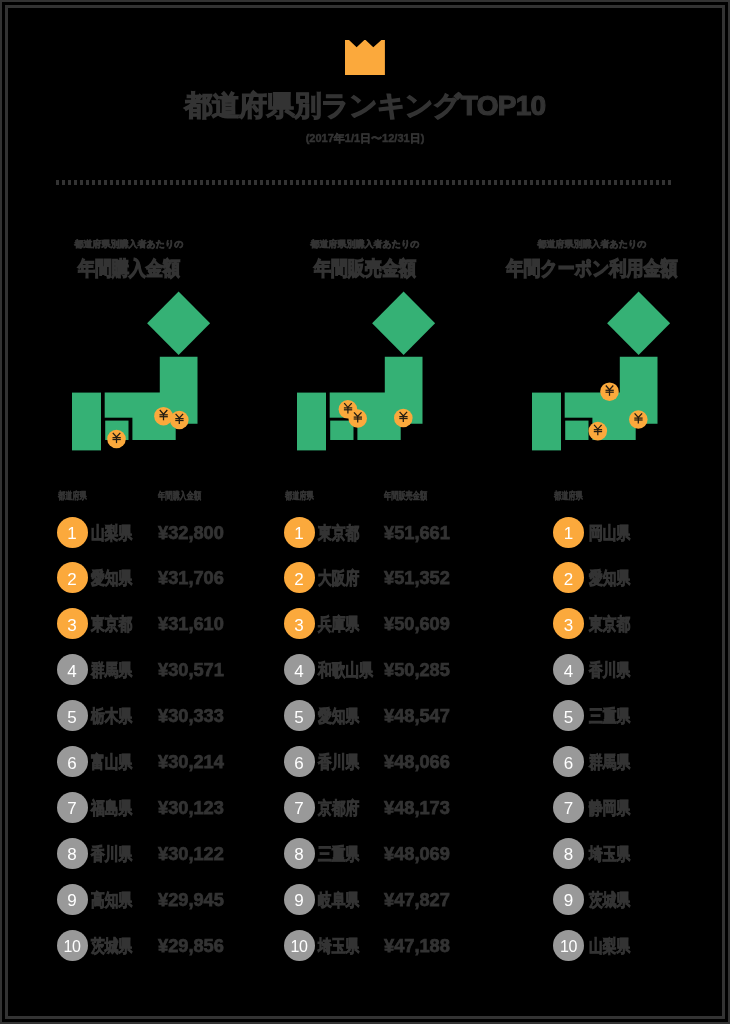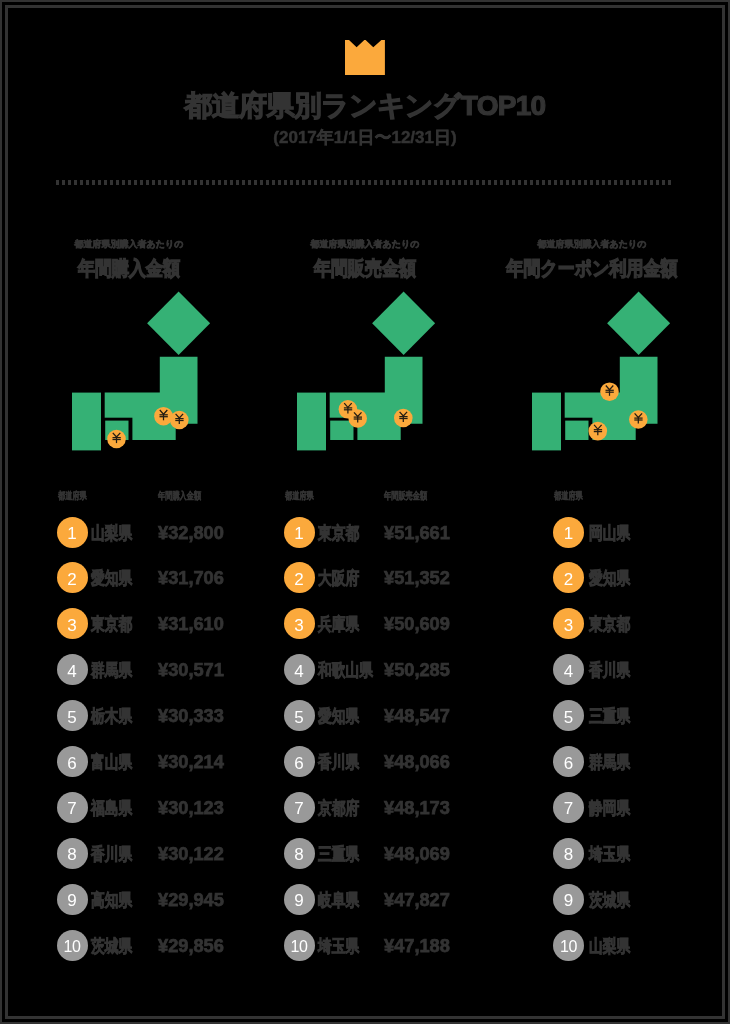--- a/index.html
+++ b/index.html
@@ -7,21 +7,21 @@
        font-family:"Liberation Sans","DejaVu Sans",sans-serif;}
   .frame-outer{position:absolute;left:0;top:0;width:730px;height:1024px;
        border:2px solid #333;box-sizing:border-box;}
   .frame-inner{position:absolute;left:5px;top:5px;width:720px;height:1014px;
        border:3px solid #333;box-sizing:border-box;}
   .crown{position:absolute;left:345px;top:40px;width:40px;height:35px;}
   .title{position:absolute;left:0;top:91px;width:730px;text-align:center;
          color:#333;font-size:28px;font-weight:bold;line-height:30px;letter-spacing:-0.7px;
          -webkit-text-stroke:1.2px #333;}
   .subtitle{position:absolute;left:0;top:131px;width:730px;text-align:center;
-            color:#333;font-size:17px;font-weight:bold;line-height:14px;-webkit-text-stroke:0.5px #333;}
+            color:#333;font-size:11px;font-weight:bold;line-height:14px;-webkit-text-stroke:0.5px #333;}
   .divider{position:absolute;left:56px;top:180px;width:618px;height:5px;
       background-image:repeating-linear-gradient(to right,#333 0px,#333 3px,transparent 3px,transparent 6px);}
   .colhead-sm{position:absolute;color:#333;font-size:9px;font-weight:bold;
       text-align:center;line-height:12px;white-space:nowrap;-webkit-text-stroke:0.7px #333;}
   .colhead-lg{position:absolute;color:#333;font-size:17px;font-weight:bold;
       text-align:center;line-height:22px;white-space:nowrap;
       transform:scaleY(1.16);transform-origin:center top;-webkit-text-stroke:1.15px #333;}
   .icon{position:absolute;top:288px;}
   .listhdr{position:absolute;color:#333;font-size:10px;font-weight:bold;
       line-height:12px;white-space:nowrap;transform:scaleX(0.72);transform-origin:left center;

